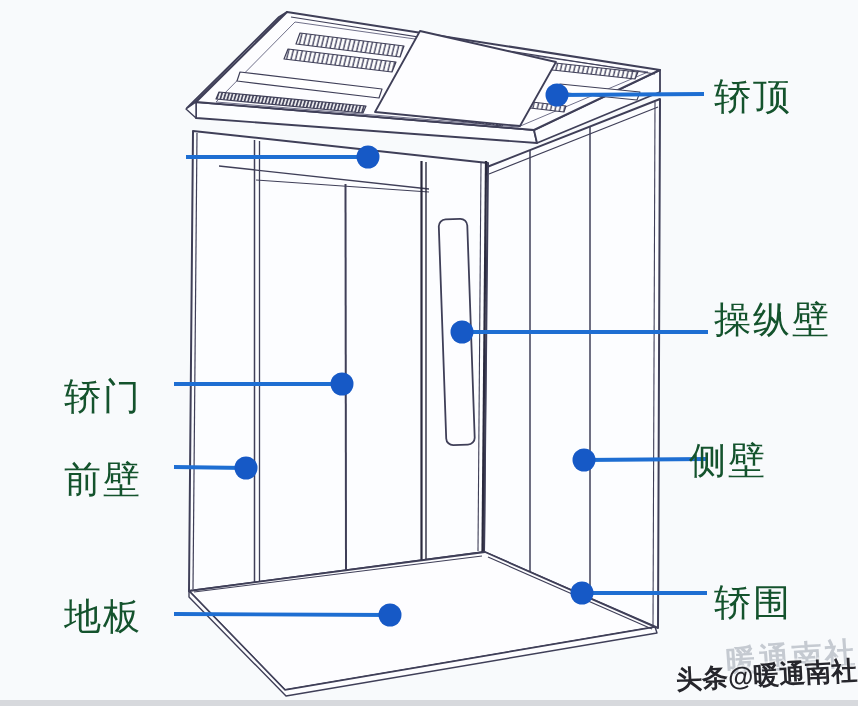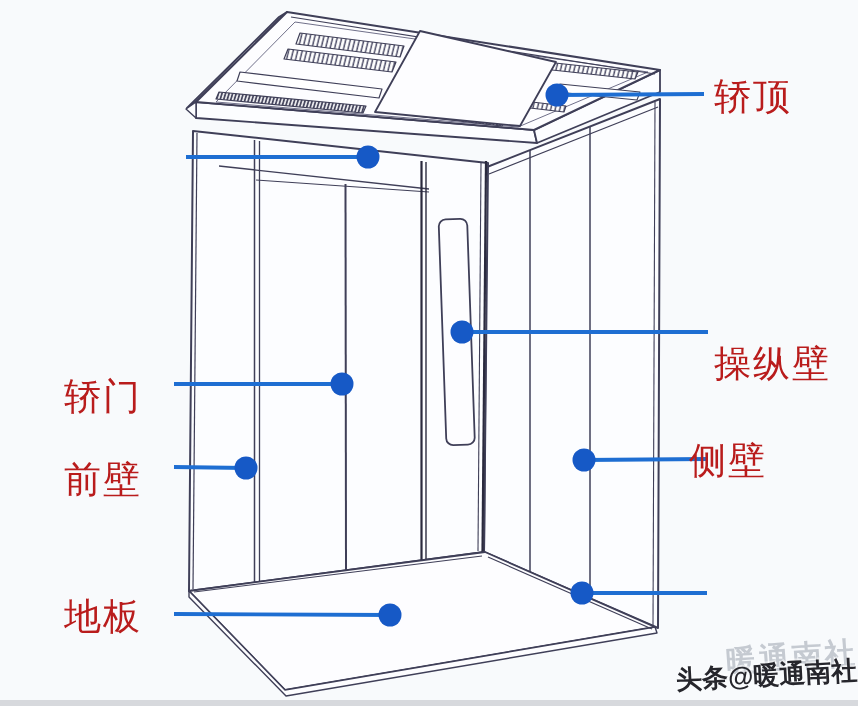--- a/index.html
+++ b/index.html
@@ -6,34 +6,34 @@
   .stage{
     position:relative;
     width:858px;height:706px;
     background:#f8fafc;
     overflow:hidden;
     font-family:"Liberation Sans","DejaVu Sans",sans-serif;
   }
   .art{position:absolute;left:0;top:0;}
   .label{
     position:absolute;
-    color:#b91c1c;
+    color:#14532d;
     font-size:37px;
     font-weight:500;
     letter-spacing:2px;
     white-space:nowrap;
     line-height:1.0;
     font-family:Liberation Serif, serif;
   }
   .lbl-door-lamp-beam{left:10px;top:138px;}
   .lbl-car-door{left:64px;top:378px;}
   .lbl-front-wall{left:64px;top:461px;}
   .lbl-floor{left:64px;top:598px;}
   .lbl-car-roof{left:714px;top:78px;}
-  .lbl-control-wall{left:714px;top:301px;margin-top:44px;}
+  .lbl-control-wall{left:714px;top:301px;}
   .lbl-control-box{left:714px;top:343px;}
   .lbl-side-wall{left:689px;top:442px;}
   .lbl-car-enclosure{left:714px;top:584px;}
   .wm-ghost{
     position:absolute;left:726px;top:637px;
     color:#a7adb8;opacity:.62;
     font-size:30px;font-weight:600;letter-spacing:3px;
     transform:rotate(-4deg);white-space:nowrap;
   }
   .wm-main{
@@ -177,18 +177,19 @@
       </g>
     </g>
   </svg>
 
   <div class="label lbl-car-roof">轿顶</div>
   <div class="label lbl-control-wall">操纵壁</div>
   <div class="label lbl-car-door">轿门</div>
   <div class="label lbl-front-wall">前壁</div>
   <div class="label lbl-side-wall">侧壁</div>
   <div class="label lbl-floor">地板</div>
+  <div class="label lbl-car-enclosure">轿围</div>
 
   <div class="wm-ghost">暖通南社</div>
   <div class="wm-main">头条@暖通南社</div>
 
   <div class="bottom-strip"></div>
 </div>
 
 </body></html>

